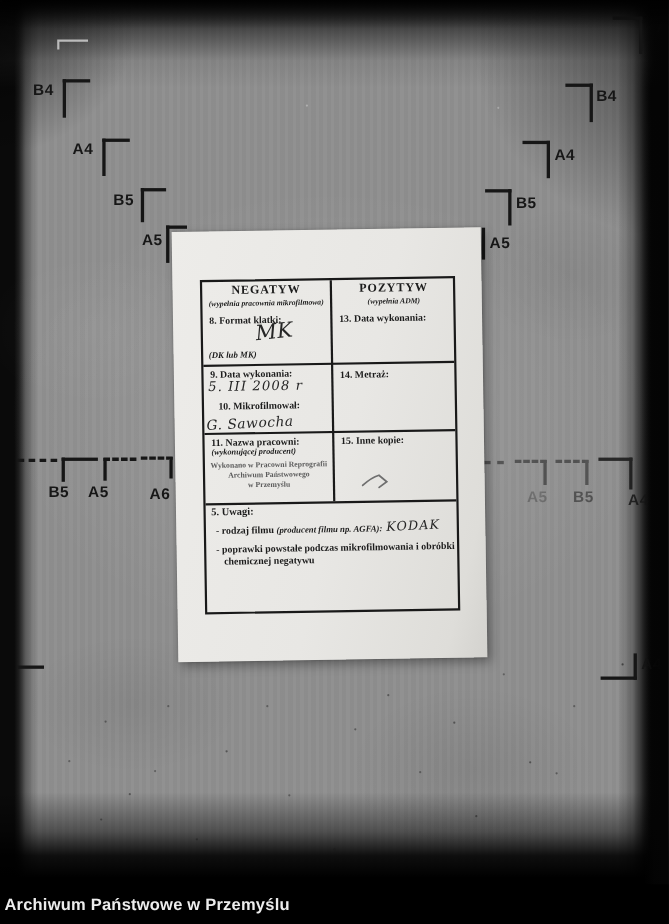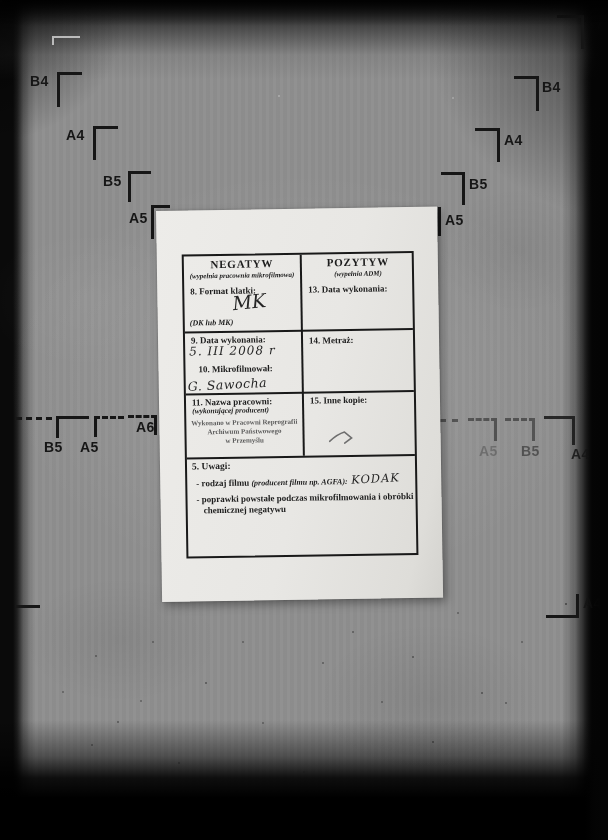--- a/index.html
+++ b/index.html
@@ -94,21 +94,21 @@
   <div class="mark-label" style="left:469px;top:177px;">B5</div>
   <div class="vbar" style="left:438px;top:207px;height:29px;"></div>
   <div class="mark-label" style="left:445px;top:213px;">A5</div>
 
   <div class="dash dashed" style="left:16px;top:417px;width:36px;"></div>
   <div class="br br-tl" style="left:56px;top:416px;width:30px;height:19px;"></div>
   <div class="mark-label" style="left:44px;top:440px;">B5</div>
   <div class="br br-tl" style="left:94px;top:416px;width:27px;height:18px;border-top-style:dashed;"></div>
   <div class="mark-label" style="left:80px;top:440px;">A5</div>
   <div class="br br-tr" style="left:128px;top:415px;width:26px;height:17px;border-top-style:dashed;"></div>
-  <div class="mark-label" style="left:136px;top:420px;">A6</div>
+  <div class="mark-label" style="left:136px;top:442px;">A6</div>
 
   <div class="dash dashed faint2" style="left:440px;top:419px;width:18px;"></div>
   <div class="br br-tr faint2" style="left:468px;top:418px;width:26px;height:20px;border-top-style:dashed;"></div>
   <div class="mark-label faint1" style="left:479px;top:444px;">A5</div>
   <div class="br br-tr faint2" style="left:505px;top:418px;width:27px;height:20px;border-top-style:dashed;"></div>
   <div class="mark-label faint2" style="left:521px;top:444px;">B5</div>
   <div class="br br-tr faint3" style="left:544px;top:416px;width:28px;height:26px;"></div>
   <div class="mark-label faint3" style="left:571px;top:447px;">A4</div>
 
   <div class="dash" style="left:16px;top:605px;width:24px;"></div>
@@ -157,13 +157,16 @@
       <div class="cell-text b" style="left:9px;top:238px;">- poprawki powstałe podczas mikrofilmowania i obróbki</div>
       <div class="cell-text b" style="left:16px;top:249px;">chemicznej negatywu</div>
     </div>
   </div>
 
   <div class="speckles"></div>
 
   <div class="edge-cover" style="left:585px;top:0;width:23px;height:840px;background:linear-gradient(90deg,transparent,rgba(4,4,4,.85) 10px,#040404 18px);"></div>
   <div class="edge-cover" style="left:0;top:0;width:608px;height:26px;background:linear-gradient(180deg,rgba(0,0,0,.9),rgba(0,0,0,.25) 70%,transparent);"></div>
 
+  <div class="footer">
+    <span>Archiwum Państwowe w Przemyślu</span>
+  </div>
 </div>
 
 </body></html>

